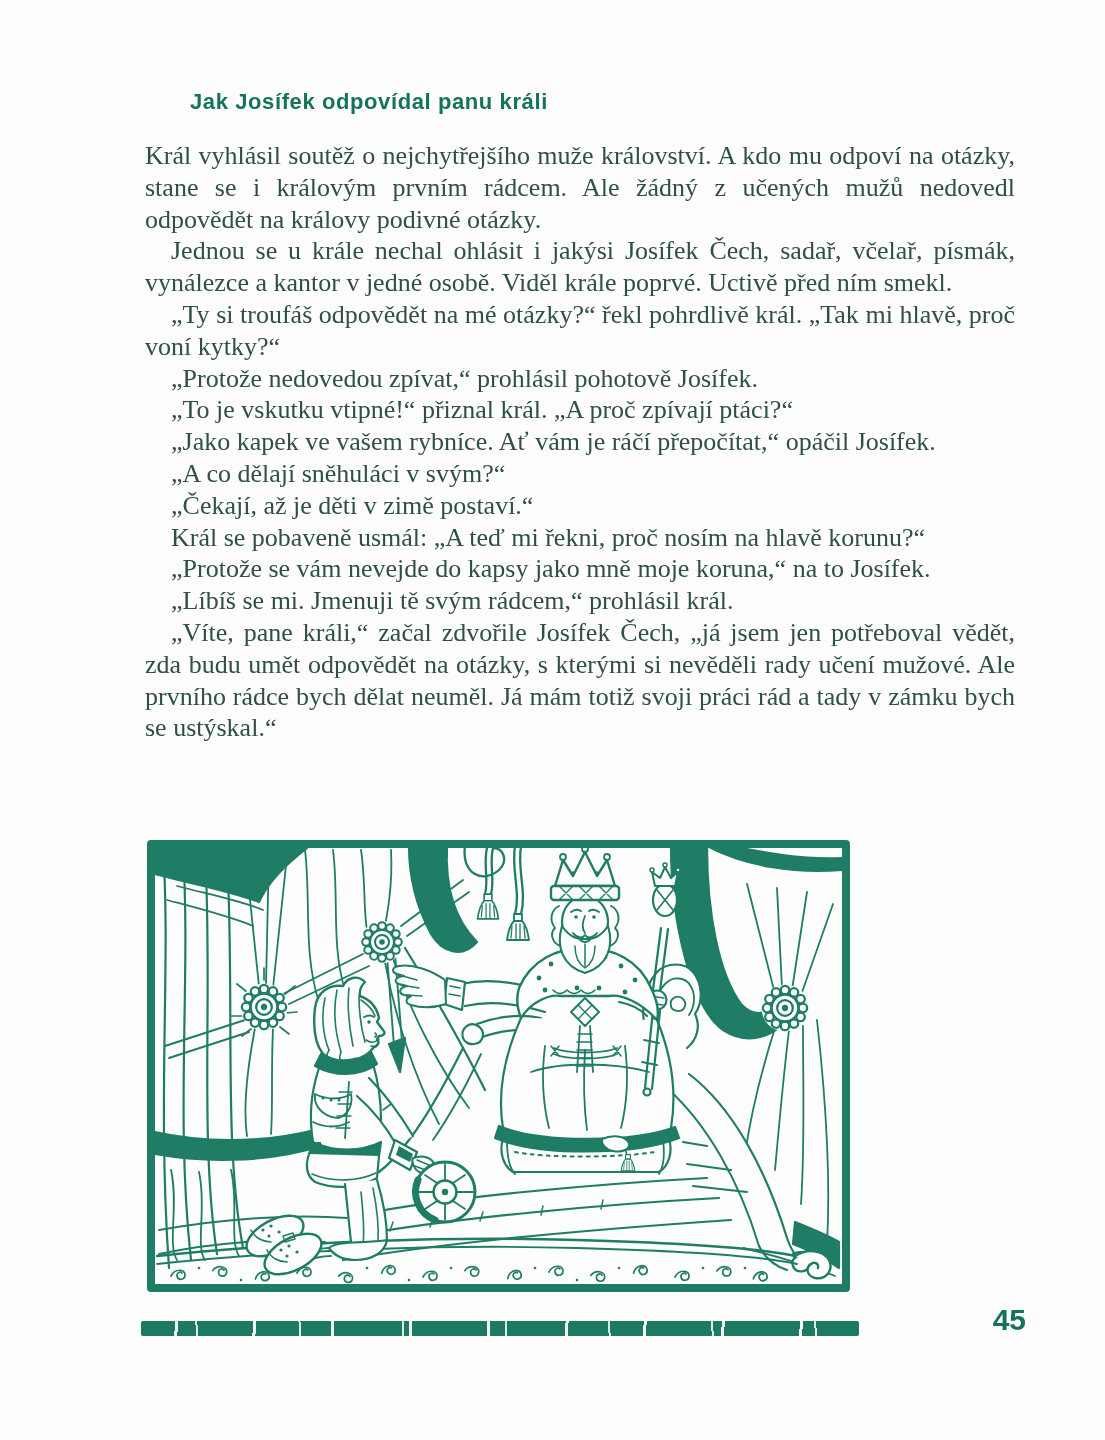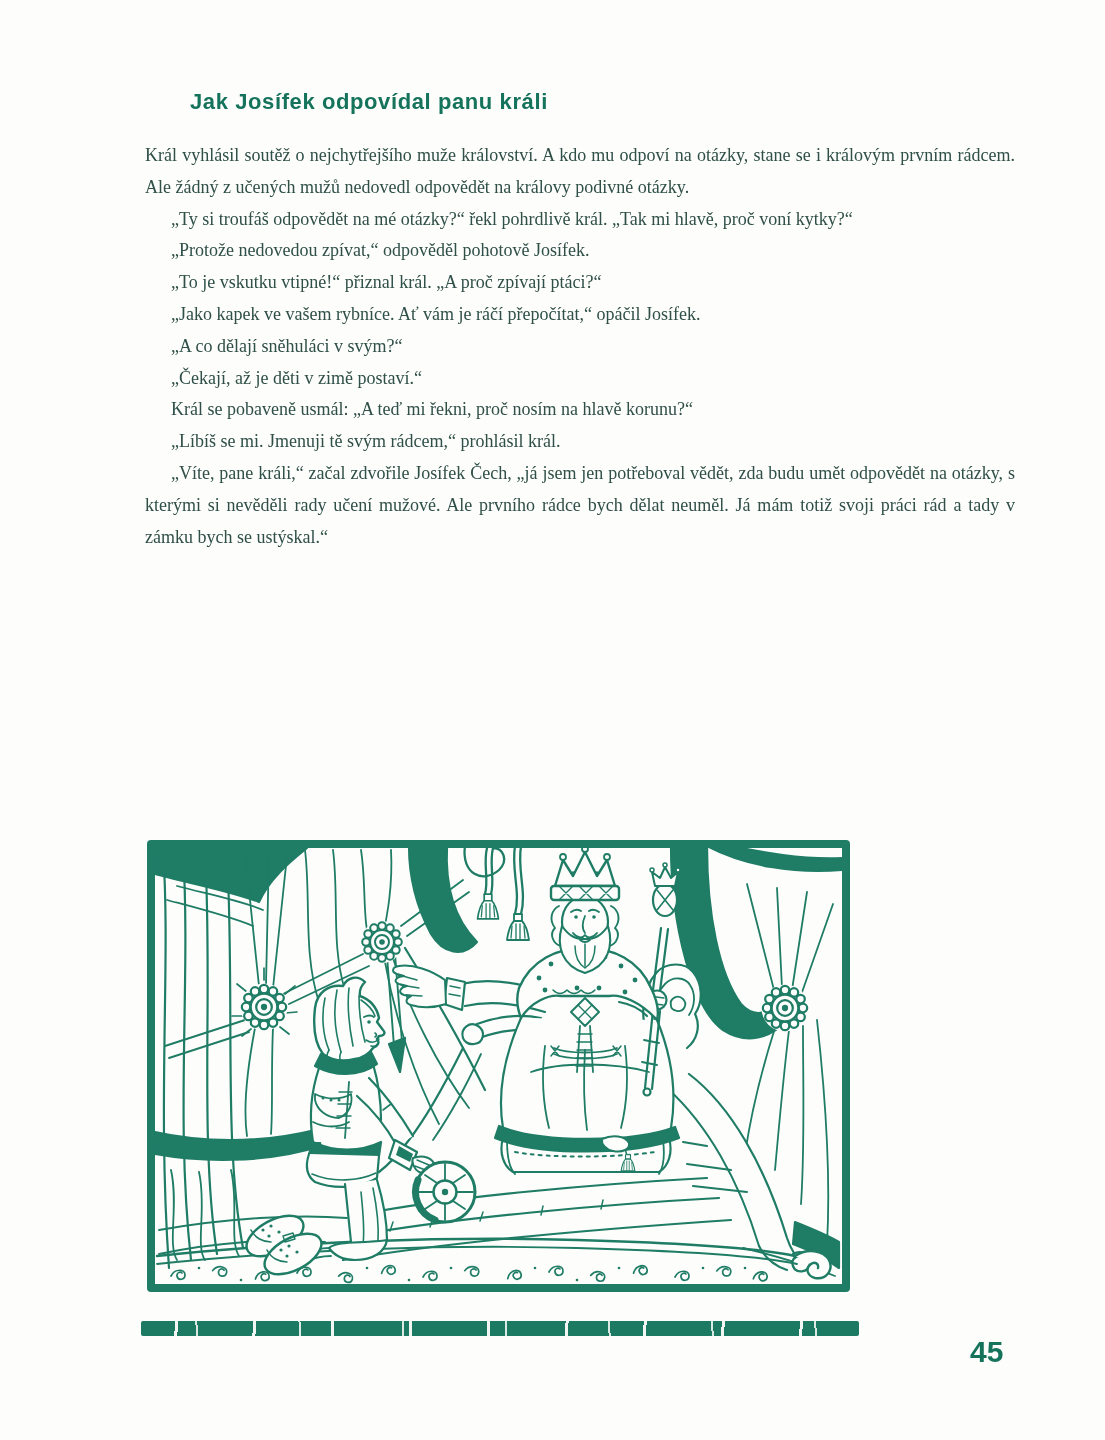--- a/index.html
+++ b/index.html
@@ -15,64 +15,65 @@
     font-family:"Liberation Sans", sans-serif;
     font-weight:bold;
     font-size:22px;
     letter-spacing:0.6px;
     color:var(--c-title,#15735c);
     white-space:nowrap;
     text-align:center;
   }
   .story{
     position:absolute;left:145px;top:140px;width:870px;
-    font-size:18px;line-height:31.8px;
+    font-size:26px;line-height:31.8px;
     color:var(--c-body,#2f4f48);
     text-align:justify;
   }
   .story p{margin:0;text-indent:26px;}
   .story p.no-indent{text-indent:0;}
   .illustration{
     position:absolute;left:147px;top:840px;width:703px;height:452px;
     color:var(--c-ill,#1f7c65);
   }
   .footer-bar{
     position:absolute;left:141px;top:1321px;width:718px;height:15px;
     background:
       repeating-linear-gradient(93deg, rgba(253,253,251,0) 0 34px, rgba(253,253,251,.95) 34px 37px, rgba(253,253,251,0) 37px 78px),
       repeating-linear-gradient(87deg, rgba(253,253,251,0) 0 55px, rgba(253,253,251,.85) 55px 57px, rgba(253,253,251,0) 57px 103px),
       var(--c-bar,#1b7a61);
     border-radius:2px;
   }
   .page-number{
     position:absolute;left:970px;top:1303px;width:56px;
-    text-align:left;
+    text-align:right;
     font-family:"Liberation Sans", sans-serif;
     font-weight:bold;
     font-size:30px;
     color:var(--c-title,#15735c);
-    margin-top:32px;
   }
 </style>
 </head>
 <body>
 
 <div class="page">
 
   <h1 class="page-title">Jak Josífek odpovídal panu králi</h1>
 
   <div class="story">
     <p class="no-indent">Král vyhlásil soutěž o nejchytřejšího muže království. A kdo mu odpoví na otázky, stane se i královým prvním rádcem. Ale žádný z učených mužů nedovedl odpovědět na královy podivné otázky.</p>
+    <p>Jednou se u krále nechal ohlásit i jakýsi Josífek Čech, sadař, včelař, písmák, vynálezce a kantor v jedné osobě. Viděl krále poprvé. Uctivě před ním smekl.</p>
     <p>„Ty si troufáš odpovědět na mé otázky?“ řekl pohrdlivě král. „Tak mi hlavě, proč voní kytky?“</p>
-    <p>„Protože nedovedou zpívat,“ odpověděl pohotově Josífek.</p>
+    <p>„Protože nedovedou zpívat,“ prohlásil pohotově Josífek.</p>
     <p>„To je vskutku vtipné!“ přiznal král. „A proč zpívají ptáci?“</p>
     <p>„Jako kapek ve vašem rybníce. Ať vám je ráčí přepočítat,“ opáčil Josífek.</p>
     <p>„A co dělají sněhuláci v svým?“</p>
     <p>„Čekají, až je děti v zimě postaví.“</p>
     <p>Král se pobaveně usmál: „A teď mi řekni, proč nosím na hlavě korunu?“</p>
+    <p>„Protože se vám nevejde do kapsy jako mně moje koruna,“ na to Josífek.</p>
     <p>„Líbíš se mi. Jmenuji tě svým rádcem,“ prohlásil král.</p>
     <p>„Víte, pane králi,“ začal zdvořile Josífek Čech, „já jsem jen potřeboval vědět, zda budu umět odpovědět na otázky, s kterými si nevěděli rady učení mužové. Ale prvního rádce bych dělat neuměl. Já mám totiž svoji práci rád a tady v zámku bych se ustýskal.“</p>
   </div>
 
   <svg class="illustration" viewBox="0 0 703 452" xmlns="http://www.w3.org/2000/svg" aria-label="ilustrace">
     <defs>
       <g id="rosette">
         <circle r="21" fill="#fdfdfb" stroke="none"></circle>
         <g fill="#fdfdfb" stroke="currentColor" stroke-width="2">
           <circle cx="16" cy="0" r="3.8"></circle>

